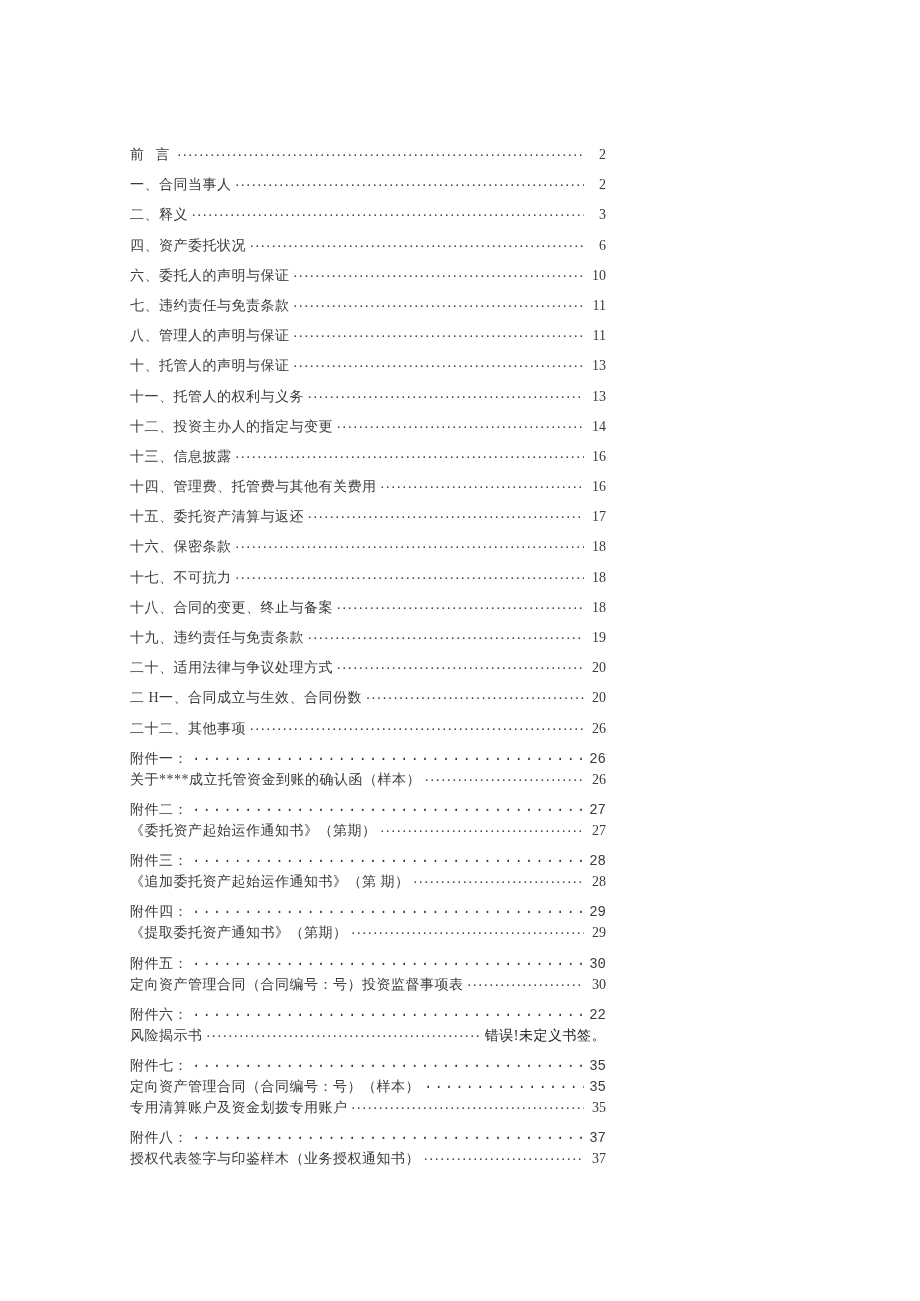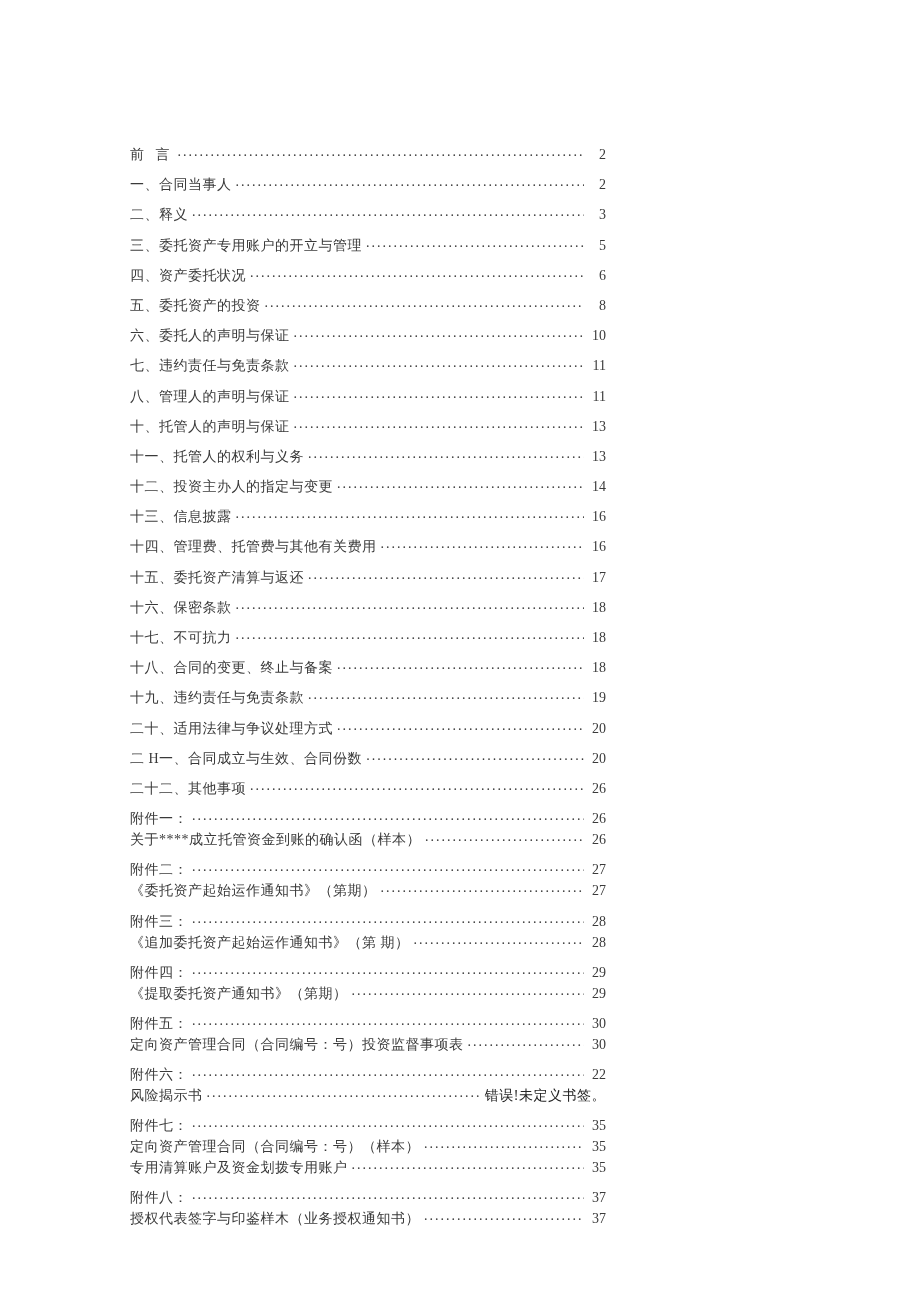--- a/index.html
+++ b/index.html
@@ -23,20 +23,21 @@
     line-height: 1;
   }
   .toc-row {
     display: flex;
     align-items: baseline;
     white-space: nowrap;
     margin: 0 0 13.2px 0;
   }
   .toc-row.tight {
     margin-bottom: 4px;
+    font-family: Liberation Mono, monospace;
   }
   .label {
     flex: 0 0 auto;
     letter-spacing: 0.5px;
   }
   .leader {
     flex: 1 1 auto;
     overflow: hidden;
     position: relative;
     margin: 0 4px;
@@ -78,33 +79,23 @@
         <span class="label">一、合同当事人</span>
         <span class="leader"></span>
         <span class="pagenum">2</span>
       </div>
       <div class="toc-row">
         <span class="label">二、释义</span>
         <span class="leader"></span>
         <span class="pagenum">3</span>
       </div>
       <div class="toc-row">
-        <span class="label">三、委托资产专用账户的开立与管理</span>
-        <span class="leader"></span>
-        <span class="pagenum">5</span>
-      </div>
-      <div class="toc-row">
         <span class="label">四、资产委托状况</span>
         <span class="leader"></span>
         <span class="pagenum">6</span>
-      </div>
-      <div class="toc-row">
-        <span class="label">五、委托资产的投资</span>
-        <span class="leader"></span>
-        <span class="pagenum">8</span>
       </div>
       <div class="toc-row">
         <span class="label">六、委托人的声明与保证</span>
         <span class="leader"></span>
         <span class="pagenum">10</span>
       </div>
       <div class="toc-row">
         <span class="label">七、违约责任与免责条款</span>
         <span class="leader"></span>
         <span class="pagenum">11</span>

